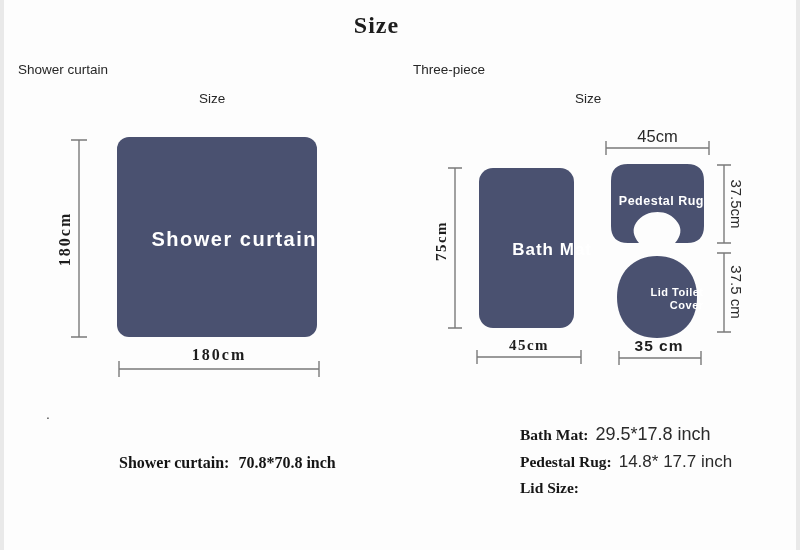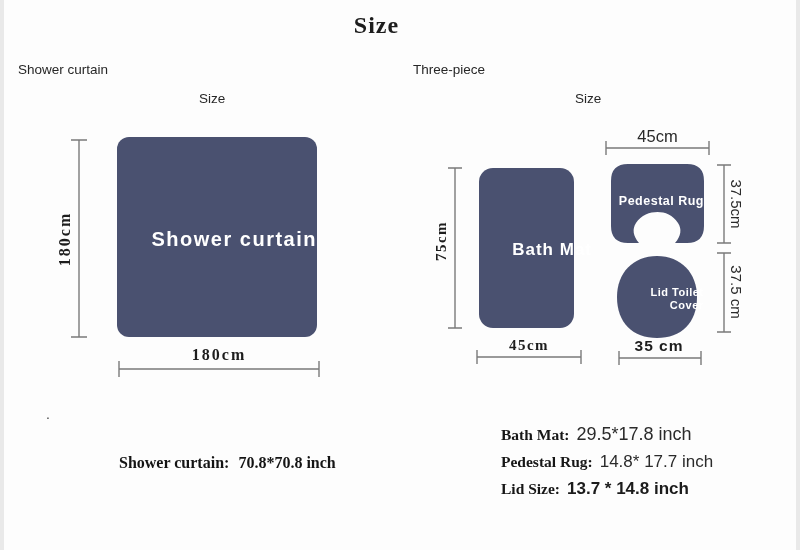--- a/index.html
+++ b/index.html
@@ -20,21 +20,21 @@
   .rot-ccw{transform:translate(-50%,-50%) rotate(-90deg);}
   .rot-cw{transform:translate(-50%,-50%) rotate(90deg);}
   .center-origin{transform:translate(-50%,-50%);}
   .shape-label{color:#ffffff;font-weight:bold;text-align:right;}
   .curtain-label{font-size:20px;letter-spacing:1.5px;}
   .mat-label{font-size:17px;letter-spacing:1px;padding-left:18px;}
   .rug-label{font-size:12.5px;letter-spacing:0.5px;}
   .lid-label{font-size:11px;letter-spacing:0.5px;line-height:1.2;margin-left:20px;}
   .footnote-left{font-family:"Liberation Serif",serif;font-weight:bold;font-size:16px;color:#141414;}
   .fn-row{margin-bottom:7px;display:flex;align-items:baseline;gap:7px;}
-  .fn-label{font-family:"Liberation Serif",serif;font-weight:600;font-size:15.5px;color:#161616;}
+  .fn-label{font-family:"Liberation Serif",serif;font-weight:600;font-size:15.5px;color:#161616;margin-left:19px;}
   .fn-val{font-size:18px;color:#2b2b2b;}
   .fn-val-2{font-size:17px;color:#2b2b2b;}
   .fn-val-3{font-size:17px;font-weight:bold;color:#1b1b1b;}
   .dot{font-size:14px;color:#444;}
 </style>
 </head>
 <body>
 
 <div id="stage">
 
@@ -109,17 +109,16 @@
     <div class="fn-row">
       <span class="fn-label">Bath Mat:</span>
       <span class="fn-val">29.5*17.8 inch</span>
     </div>
     <div class="fn-row">
       <span class="fn-label">Pedestal Rug:</span>
       <span class="fn-val-2">14.8* 17.7 inch</span>
     </div>
     <div class="fn-row">
       <span class="fn-label">Lid Size:</span>
-      <span class="fn-val-3">13.7 * 14.8 inch</span>
     </div>
   </div>
 
 </div>
 
 </body></html>

